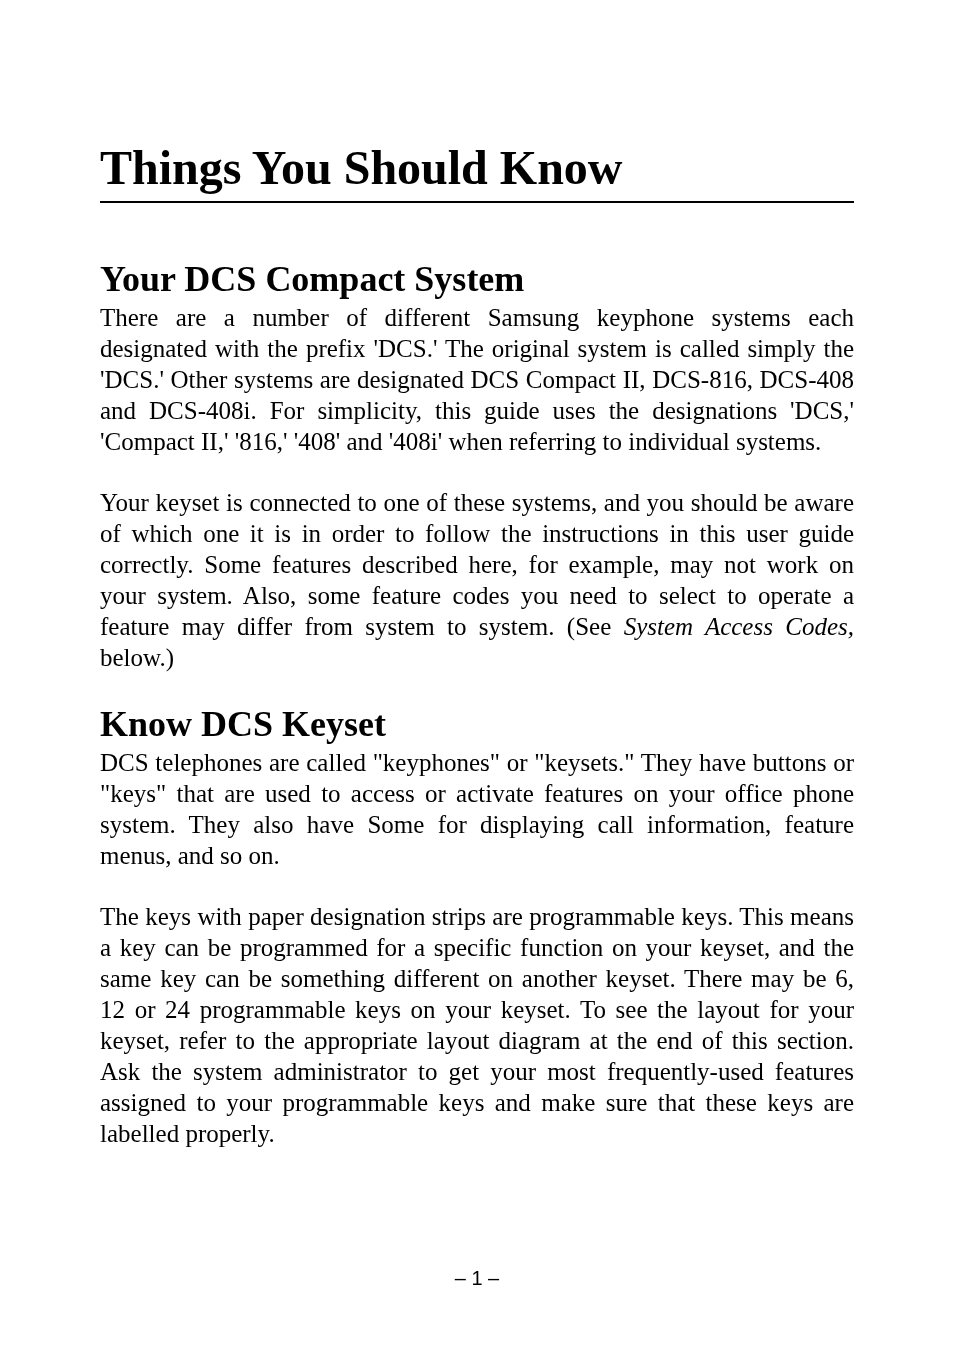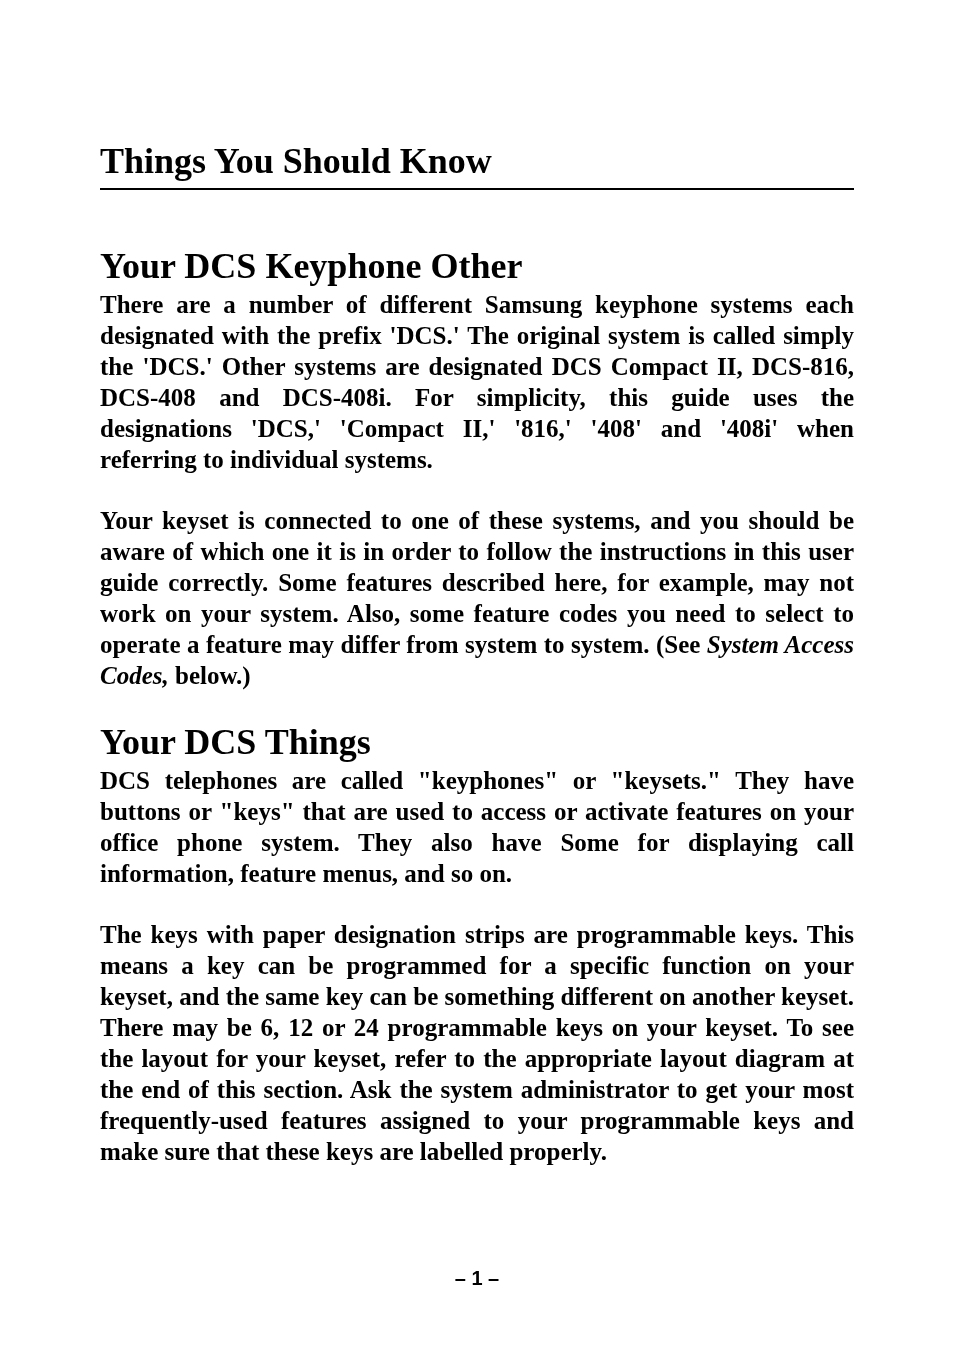--- a/index.html
+++ b/index.html
@@ -1,31 +1,30 @@
 <!DOCTYPE html>
 <html><head>
   <meta charset="utf-8">
   <style>
     * {
       margin: 0;
       padding: 0;
       box-sizing: border-box;
-      font-weight: bold;
     }
     body {
       width: 954px;
       height: 1352px;
       background: #ffffff;
       font-family: "Times New Roman", Times, serif;
       color: #000000;
       padding: 140px 100px 60px 100px;
       position: relative;
     }
     .title {
-      font-size: 36px;
+      font-size: 48px;
       font-weight: bold;
       margin-bottom: 6px;
     }
     .title-rule {
       border: none;
       border-top: 2px solid #000;
       margin-bottom: 55px;
     }
     .subheading {
       font-size: 36px;
@@ -53,25 +52,25 @@
       font-family: Arial, Helvetica, sans-serif;
       font-size: 20px;
     }
   </style>
 </head>
 <body>
 
 <h1 class="title">Things You Should Know</h1>
 <hr class="title-rule">
 
-<h2 class="subheading">Your DCS Keyphone Other</h2>
+<h2 class="subheading">Your DCS Compact System</h2>
 
 <p class="body-text">There are a number of different Samsung keyphone systems each designated with the prefix 'DCS.' The original system is called simply the 'DCS.' Other systems are designated DCS Compact II, DCS-816, DCS-408 and DCS-408i. For simplicity, this guide uses the designations 'DCS,' 'Compact II,' '816,' '408' and '408i' when referring to individual systems.</p>
 
 <p class="body-text"><span>Your keyset is connected to one of these systems, and you should be aware of which one it is in order to follow the instructions in this user guide correctly. Some features described here, for example, may not work on your system. Also, some feature codes you need to select to operate a feature may differ from system to system. (See </span><span class="italic">System Access Codes,</span><span> below.)</span></p>
 
-<h2 class="subheading second-section">Your DCS Things</h2>
+<h2 class="subheading second-section">Know DCS Keyset</h2>
 
 <p class="body-text"><span>DCS telephones are called "keyphones" or "keysets." They have buttons or "keys" that are used to access or activate features on your office phone system. They also have </span><span>Some</span><span> for displaying call information, feature menus, and so on.</span></p>
 
 <p class="body-text">The keys with paper designation strips are programmable keys. This means a key can be programmed for a specific function on your keyset, and the same key can be something different on another keyset. There may be 6, 12 or 24 programmable keys on your keyset. To see the layout for your keyset, refer to the appropriate layout diagram at the end of this section. Ask the system administrator to get your most frequently-used features assigned to your programmable keys and make sure that these keys are labelled properly.</p>
 
 <div class="page-number">– 1 –</div>
 
 </body></html>

